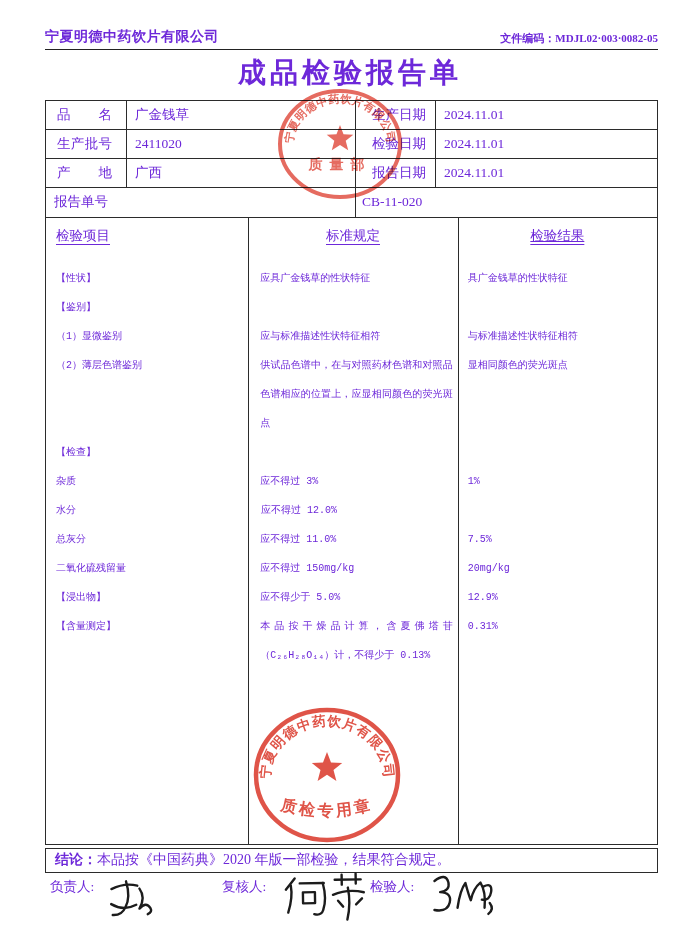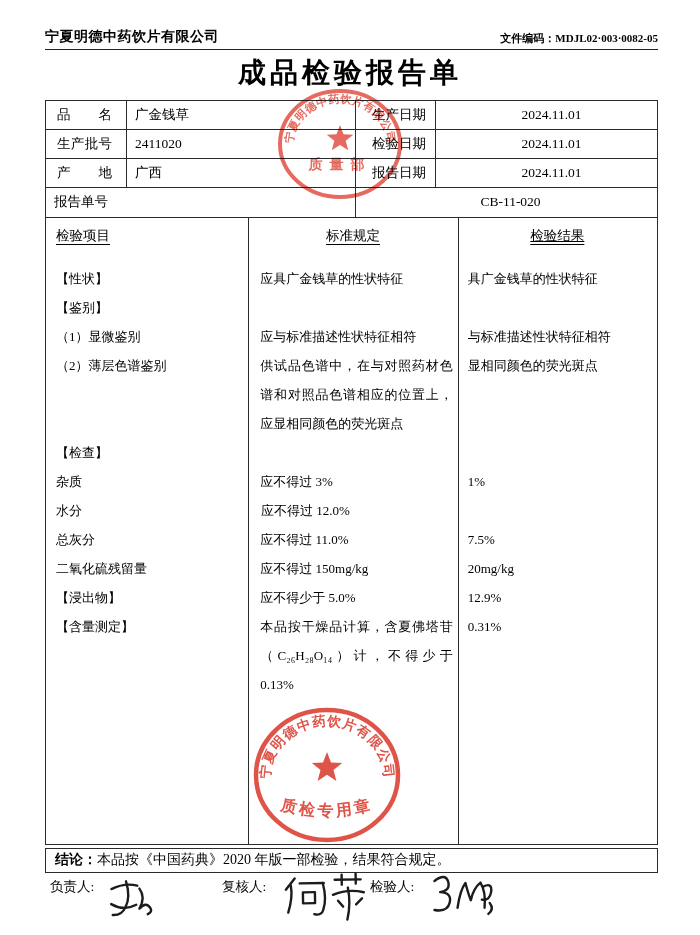--- a/index.html
+++ b/index.html
@@ -1,49 +1,49 @@
 <!DOCTYPE html>
 <html><head>
 <meta charset="utf-8">
 <style>
   html,body{margin:0;padding:0;background:#e8e8e8;}
   .page{
     position:relative;width:700px;height:935px;background:#ffffff;
-    font-family:"Liberation Serif","DejaVu Serif",serif;color:#000000;
+    font-family:"Liberation Serif","DejaVu Serif",serif;color:#6d28d9;
     overflow:hidden;margin:0 auto;
   }
   
   .hdr{position:absolute;left:45px;top:28px;width:613px;height:22px;
        border-bottom:1.5px solid #222;display:flex;justify-content:space-between;align-items:flex-end;padding-bottom:3px;box-sizing:border-box;}
   .hdr .co{font-size:14px;font-weight:600;letter-spacing:.5px;}
   .hdr .code{font-size:11px;font-weight:700;}
   .title{position:absolute;left:0;top:54px;width:700px;text-align:center;
          font-size:28px;font-weight:700;letter-spacing:4px;}
   
   .info{position:absolute;left:45px;top:100px;width:613px;border:1.5px solid #2b2b2b;box-sizing:border-box;background:transparent;}
   .irow{display:grid;grid-template-columns:81px 229px 80px 223px;height:28px;border-bottom:1px solid #2b2b2b;}
   .irow.last{grid-template-columns:310px 303px;height:29px;border-bottom:none;}
   .icell{border-right:1px solid #2b2b2b;font-size:13.5px;line-height:27px;white-space:nowrap;overflow:hidden;box-sizing:border-box;}
-  .icell:last-child{border-right:none;text-align:center;}
+  .icell:last-child{border-right:none;}
   .ilbl{padding:0 14px 0 11px;text-align:justify;text-align-last:justify;}
   .ival{padding-left:8px;}
   .idlbl{padding-left:7px;text-align:center;}
   .idval{padding-left:8px;}
   .irlbl{padding-left:8px;}
   .irval{padding-left:6px;}
   
   .main{position:absolute;left:45px;top:217px;width:613px;height:628px;border:1.5px solid #2b2b2b;box-sizing:border-box;}
   .vline{position:absolute;top:0;bottom:0;width:1px;background:#2b2b2b;}
   .vline.v1{left:202px;} .vline.v2{left:412px;}
   .mhead{display:flex;height:46px;padding-top:9px;box-sizing:border-box;font-size:13.5px;}
   .mhead .h1{width:203px;padding-left:10px;box-sizing:border-box;}
   .mhead .h2{width:210px;text-align:center;}
   .mhead .h3{width:200px;text-align:center;text-decoration:underline;}
   .mhead span{text-decoration:underline;text-underline-offset:4px;}
-  .trow{display:flex;font-size:13px;}
+  .trow{display:flex;font-size:10px;font-family:Liberation Mono, monospace;}
   .trow .c1{width:203px;padding-left:10px;box-sizing:border-box;line-height:29px;}
   .trow .c2{width:210px;padding:0 5px 0 12px;box-sizing:border-box;line-height:29px;text-align:justify;}
   .trow .c3{width:200px;padding-left:10px;box-sizing:border-box;line-height:29px;}
   
   .stamp{position:absolute;mix-blend-mode:multiply;}
   .stamp-top{left:274px;top:85px;opacity:.88;}
   .stamp-bottom{left:249px;top:703px;opacity:.92;}
   
   .concl{position:absolute;left:45px;top:848px;width:613px;height:25px;border:1.5px solid #2b2b2b;
          box-sizing:border-box;font-size:14px;line-height:22px;padding-left:9px;white-space:nowrap;}

